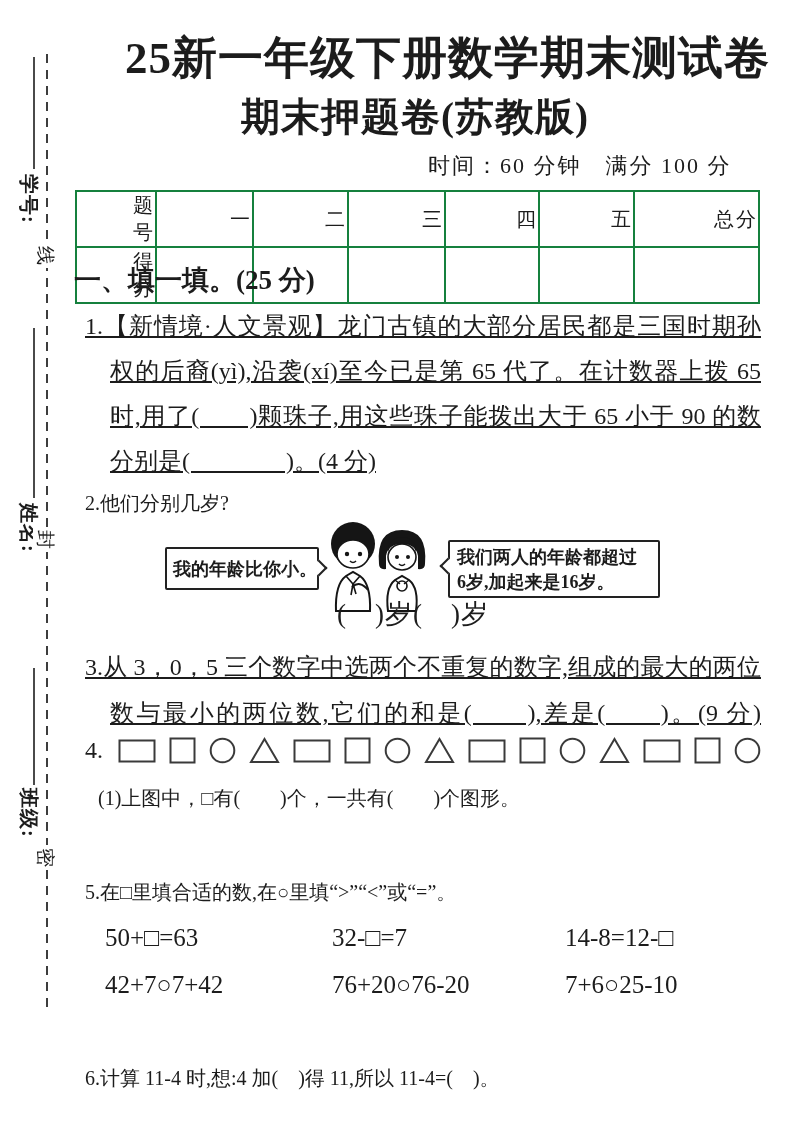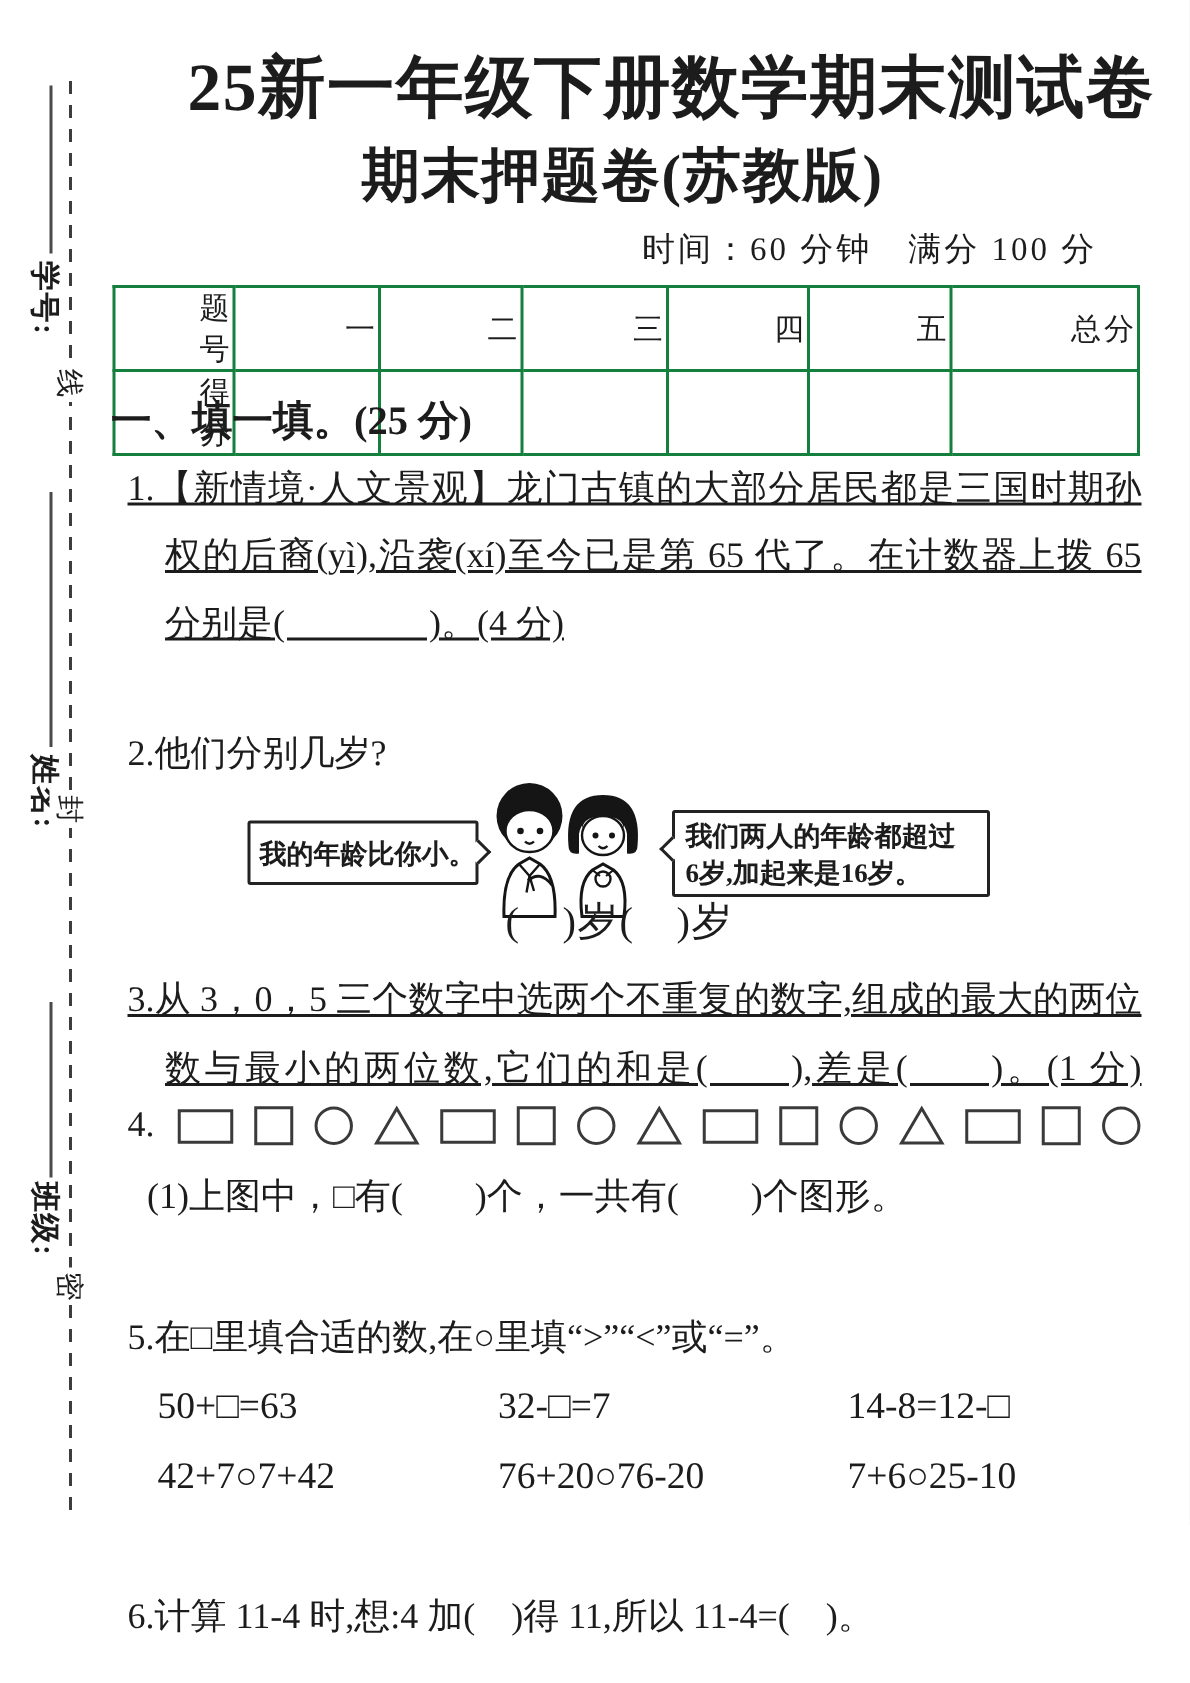--- a/index.html
+++ b/index.html
@@ -43,21 +43,21 @@
   table.score td { border:2px solid #15803d; height:33px; text-align:right;
                    font-size:20px; letter-spacing:2px;padding-left:38px; }
   
   .sec-title { position:absolute; left:74px; top:262px; font-size:27px; font-weight:bold; }
   .para { position:absolute; left:85px; width:676px; font-size:24px; line-height:45px; }
   .para .ln { padding-left:25px;text-decoration:underline; }
   .para .first { text-indent:-25px; }
   .jst { text-align:justify; text-align-last:justify; }
   .q1 { top:304px; }
   .q3 { top:644px; line-height:46px; }
-  .plain-line { position:absolute; font-size:24px; line-height:32px; }
+  .plain-line { position:absolute; font-size:20px; line-height:32px; }
   
   .cartoon { position:absolute; left:150px; top:516px; width:540px; height:96px; }
   .bubble { position:absolute; border:2px solid #222; background:#fff;
             font-size:18px; font-weight:bold; border-radius:2px; }
   .bub-left { left:15px; top:31px; width:154px; height:43px;
               display:flex; align-items:center; justify-content:flex-end; }
   .bub-right { left:298px; top:24px; width:212px; height:58px; padding:3px 7px; line-height:25px; }
   .ptr { position:absolute; width:12px; height:12px; background:#fff; }
   .ptr-r { right:-8px; top:13px; border-right:2px solid #222; border-bottom:2px solid #222;
            transform:rotate(-45deg); }
@@ -124,20 +124,21 @@
       <td></td>
     </tr>
   </tbody>
     </table>
 
   <div class="sec-title">一、填一填。(25 分)</div>
 
   <div class="para q1">
     <div class="ln first jst">1.【新情境·人文景观】龙门古镇的大部分居民都是三国时期孙</div>
     <div class="ln jst">权的后裔(yì),沿袭(xí)至今已是第 65 代了。在计数器上拨 65</div>
+    <div class="ln jst">时,用了(　　)颗珠子,用这些珠子能拨出大于 65 小于 90 的数</div>
     <div class="ln">分别是(　　　　)。(4 分)</div>
   </div>
 
   <div class="plain-line" style="left:85px; top:487px;">2.他们分别几岁?</div>
 
   <div class="cartoon">
     <div class="bubble bub-left">
       <span>我的年龄比你小。</span>
       <span class="ptr ptr-r"></span>
     </div>
@@ -170,21 +171,21 @@
       <div>我们两人的年龄都超过</div>
       <div>6岁,加起来是16岁。</div>
       <span class="ptr ptr-l"></span>
     </div>
   </div>
 
   <div class="q2-answer">(　)岁(　)岁</div>
 
   <div class="para q3">
     <div class="ln first jst">3.从 3，0，5 三个数字中选两个不重复的数字,组成的最大的两位</div>
-    <div class="ln jst">数与最小的两位数,它们的和是(　　),差是(　　)。(1 分)</div>
+    <div class="ln jst">数与最小的两位数,它们的和是(　　),差是(　　)。(9 分)</div>
   </div>
 
   <div class="shape-row">
     <span class="qnum">4.</span>
     <span style="display:flex; align-items:center; gap:13px;">
         <svg width="38" height="24">
           <rect x="1.5" y="1.5" width="35" height="21" fill="none" stroke="#3a3a3a" stroke-width="2"></rect>
         </svg>
         <svg width="27" height="27">
           <rect x="1.5" y="1.5" width="24" height="24" fill="none" stroke="#3a3a3a" stroke-width="2"></rect>

